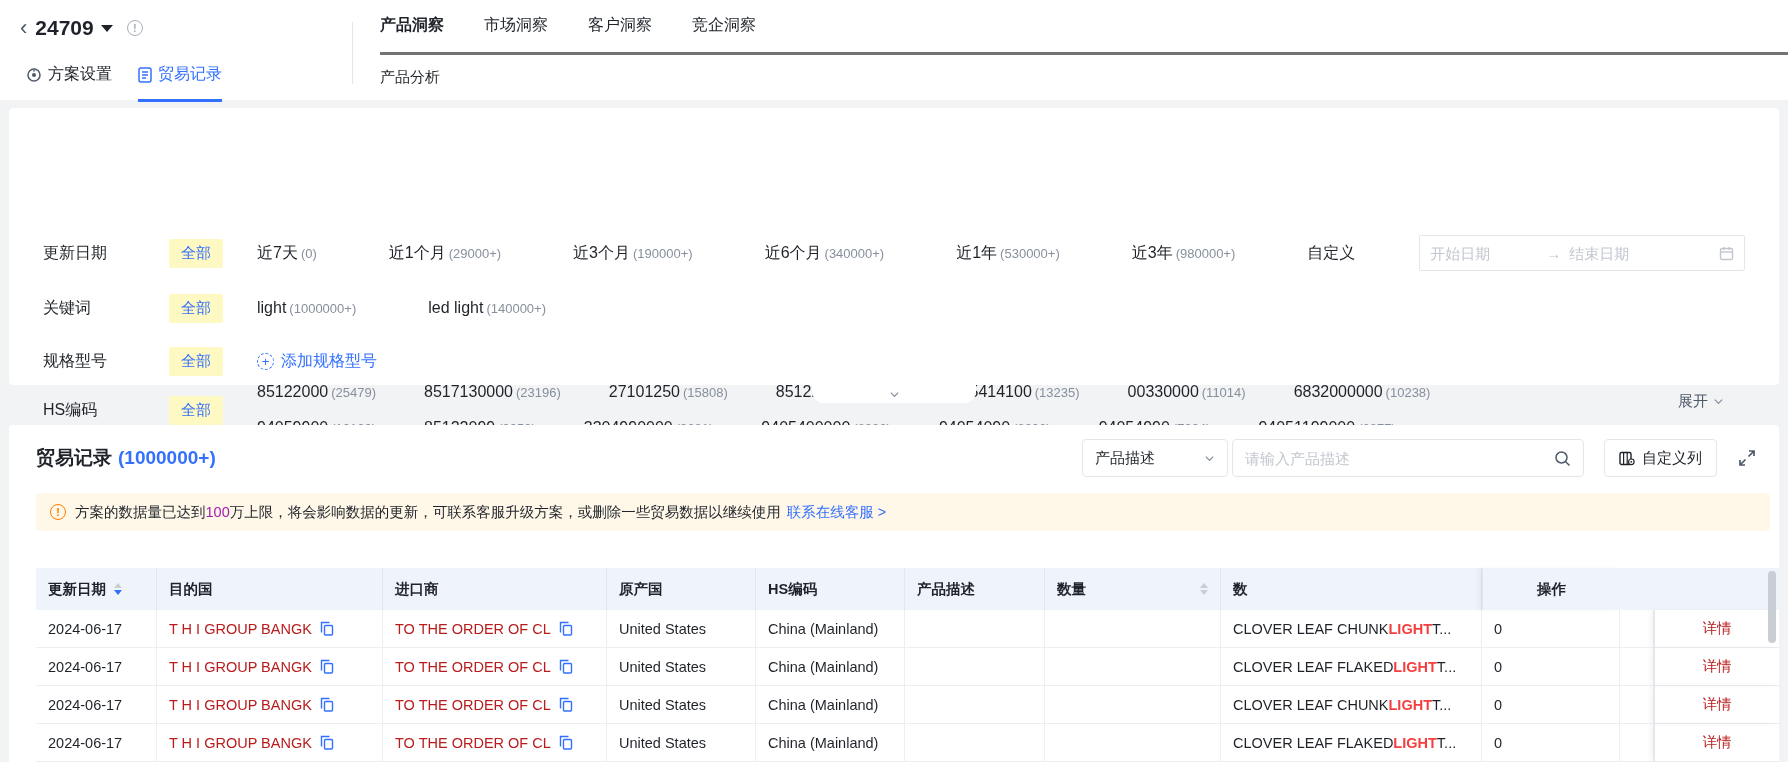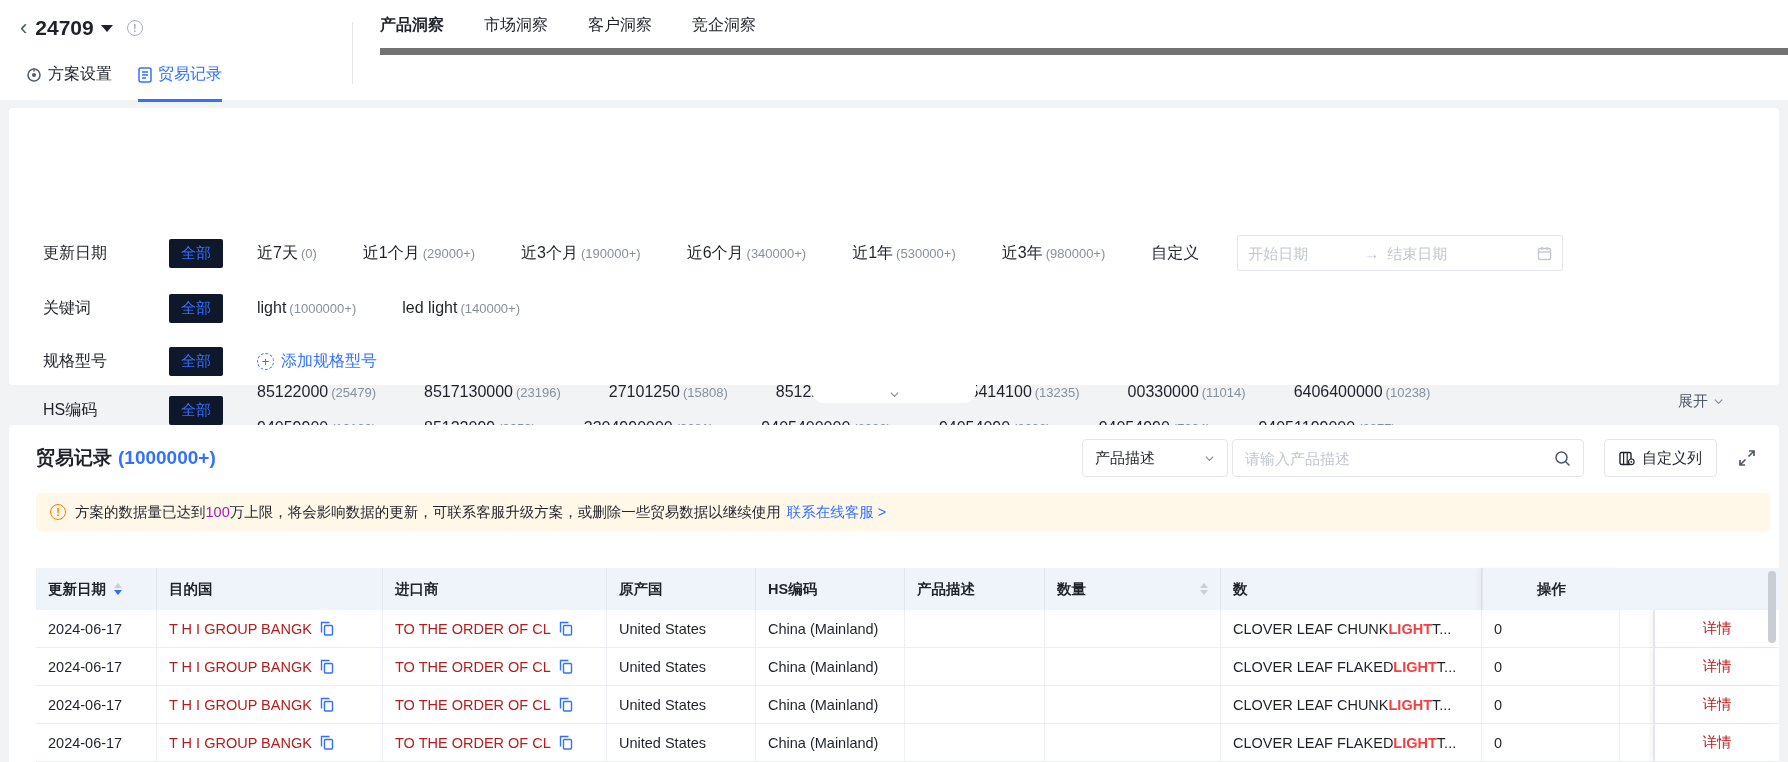--- a/index.html
+++ b/index.html
@@ -12,31 +12,31 @@
   .title-row { position:absolute; left:20px; top:16px; display:flex; align-items:center; }
   .back-ico { font-size:22px; color:#4e5969; line-height:20px; margin-right:8px; cursor:pointer; }
   .plan-id { font-size:21px; font-weight:700; color:#1f2329; }
   .caret-dn { width:0; height:0; border-left:6px solid transparent; border-right:6px solid transparent; border-top:7px solid #1f2329; margin-left:7px; }
   .info-ico { margin-left:14px; width:16px; height:16px; border:1.5px solid #a9aeb8; border-radius:50%; color:#a9aeb8; font-size:11px; font-weight:700; display:flex; align-items:center; justify-content:center; }
   .left-tabs { position:absolute; left:26px; top:64px; display:flex; gap:26px; }
   .ltab { display:flex; align-items:center; gap:6px; font-size:16px; color:#1f2329; padding-bottom:14px; border-bottom:3px solid transparent; cursor:pointer; }
   .ltab.active { color:#3370ff; border-bottom-color:#3370ff; }
   .hdr-divider { position:absolute; left:352px; top:22px; width:1px; height:62px; background:#e5e6eb; }
   .hdr-nav { position:absolute; left:380px; top:0; right:0; }
-  .nav-row { display:flex; gap:40px; padding-top:15px; height:55px; border-bottom:7px solid #737373; }
+  .nav-row { display:flex; gap:40px; padding-top:15px; height:55px; border-bottom:3px solid #737373; }
   .nav-item { font-size:16px; color:#1f2329; cursor:pointer; }
   .nav-item.first { font-weight:600; }
   .subnav { padding-top:13px; font-size:15px; color:#1f2329; }
 
   
   .filter-card { position:absolute; left:9px; top:108px; width:1770px; height:277px; background:#fff; border-radius:4px; }
   .f-row { position:absolute; left:34px; right:26px; height:36px; display:flex; align-items:center; }
   .f-label { width:126px; font-size:16px; color:#1f2329; flex:none; }
-  .chip { background:#0f172a; color:#3370ff; font-size:15px; padding:5px 12px; border-radius:2px; margin-right:34px; flex:none; cursor:pointer; }
-  .opts { display:flex; align-items:center; gap:46px; white-space:nowrap; }
+  .chip { background:#fef9c3; color:#3370ff; font-size:15px; padding:5px 12px; border-radius:2px; margin-right:34px; flex:none; cursor:pointer; }
+  .opts { display:flex; align-items:center; gap:72px; white-space:nowrap; }
   .opt { font-size:16px; color:#1f2329; cursor:pointer; }
   .cnt { font-size:13px; color:#86909c; margin-left:3px; }
   .date-range { display:flex; align-items:center; border:1px solid #e5e6eb; border-radius:2px; height:36px; padding:0 10px; width:326px; margin-left:-8px; }
   .date-range input { border:none; outline:none; width:108px; font-size:15px; color:#3b82f6; font-family:inherit; }
   .date-range input::placeholder { color:#c2c7cf; }
   .rng-arrow { color:#c2c7cf; font-size:15px; margin:0 8px; }
   .add-spec { display:flex; align-items:center; gap:7px; color:#3370ff; font-size:16px; cursor:pointer; }
   .plus-circ { width:17px; height:17px; border:1px dashed #3370ff; border-radius:50%; display:flex; align-items:center; justify-content:center; font-size:13px; line-height:1; }
   .hs-lines { display:flex; flex-direction:column; }
   .hs-line { display:flex; align-items:center; gap:48px; height:36px; white-space:nowrap; }
@@ -120,20 +120,21 @@
       </div>
     </div>
     <div class="hdr-divider"></div>
     <div class="hdr-nav">
       <div class="nav-row">
         <span class="nav-item first">产品洞察</span>
         <span class="nav-item">市场洞察</span>
         <span class="nav-item">客户洞察</span>
         <span class="nav-item">竞企洞察</span>
       </div>
+      <div class="subnav">产品分析</div>
     </div>
   </header>
 
   <section class="filter-card">
 
     <div class="f-row" style="top:127px;">
       <span class="f-label">更新日期</span>
       <span class="chip">全部</span>
       <div class="opts">
         <span class="opt"><span>近7天</span><span class="cnt">(0)</span></span>
@@ -180,21 +181,21 @@
       <span class="f-label">HS编码</span>
       <span class="chip">全部</span>
       <div class="hs-lines">
         <div class="hs-line">
           <span class="opt"><span>85122000</span><span class="cnt">(25479)</span></span>
           <span class="opt"><span>8517130000</span><span class="cnt">(23196)</span></span>
           <span class="opt"><span>27101250</span><span class="cnt">(15808)</span></span>
           <span class="opt"><span>8512200090</span><span class="cnt">(15222)</span></span>
           <span class="opt"><span>85414100</span><span class="cnt">(13235)</span></span>
           <span class="opt"><span>00330000</span><span class="cnt">(11014)</span></span>
-          <span class="opt"><span>6406400000</span><span class="cnt">(10238)</span></span>
+          <span class="opt"><span>6832000000</span><span class="cnt">(10238)</span></span>
         </div>
         <div class="hs-line">
           <span class="opt"><span>94059900</span><span class="cnt">(10120)</span></span>
           <span class="opt"><span>85122099</span><span class="cnt">(9959)</span></span>
           <span class="opt"><span>3304990000</span><span class="cnt">(9681)</span></span>
           <span class="opt"><span>9405400000</span><span class="cnt">(8326)</span></span>
           <span class="opt"><span>94054090</span><span class="cnt">(8306)</span></span>
           <span class="opt"><span>94054990</span><span class="cnt">(7334)</span></span>
           <span class="opt"><span>94051199000</span><span class="cnt">(6877)</span></span>
         </div>

